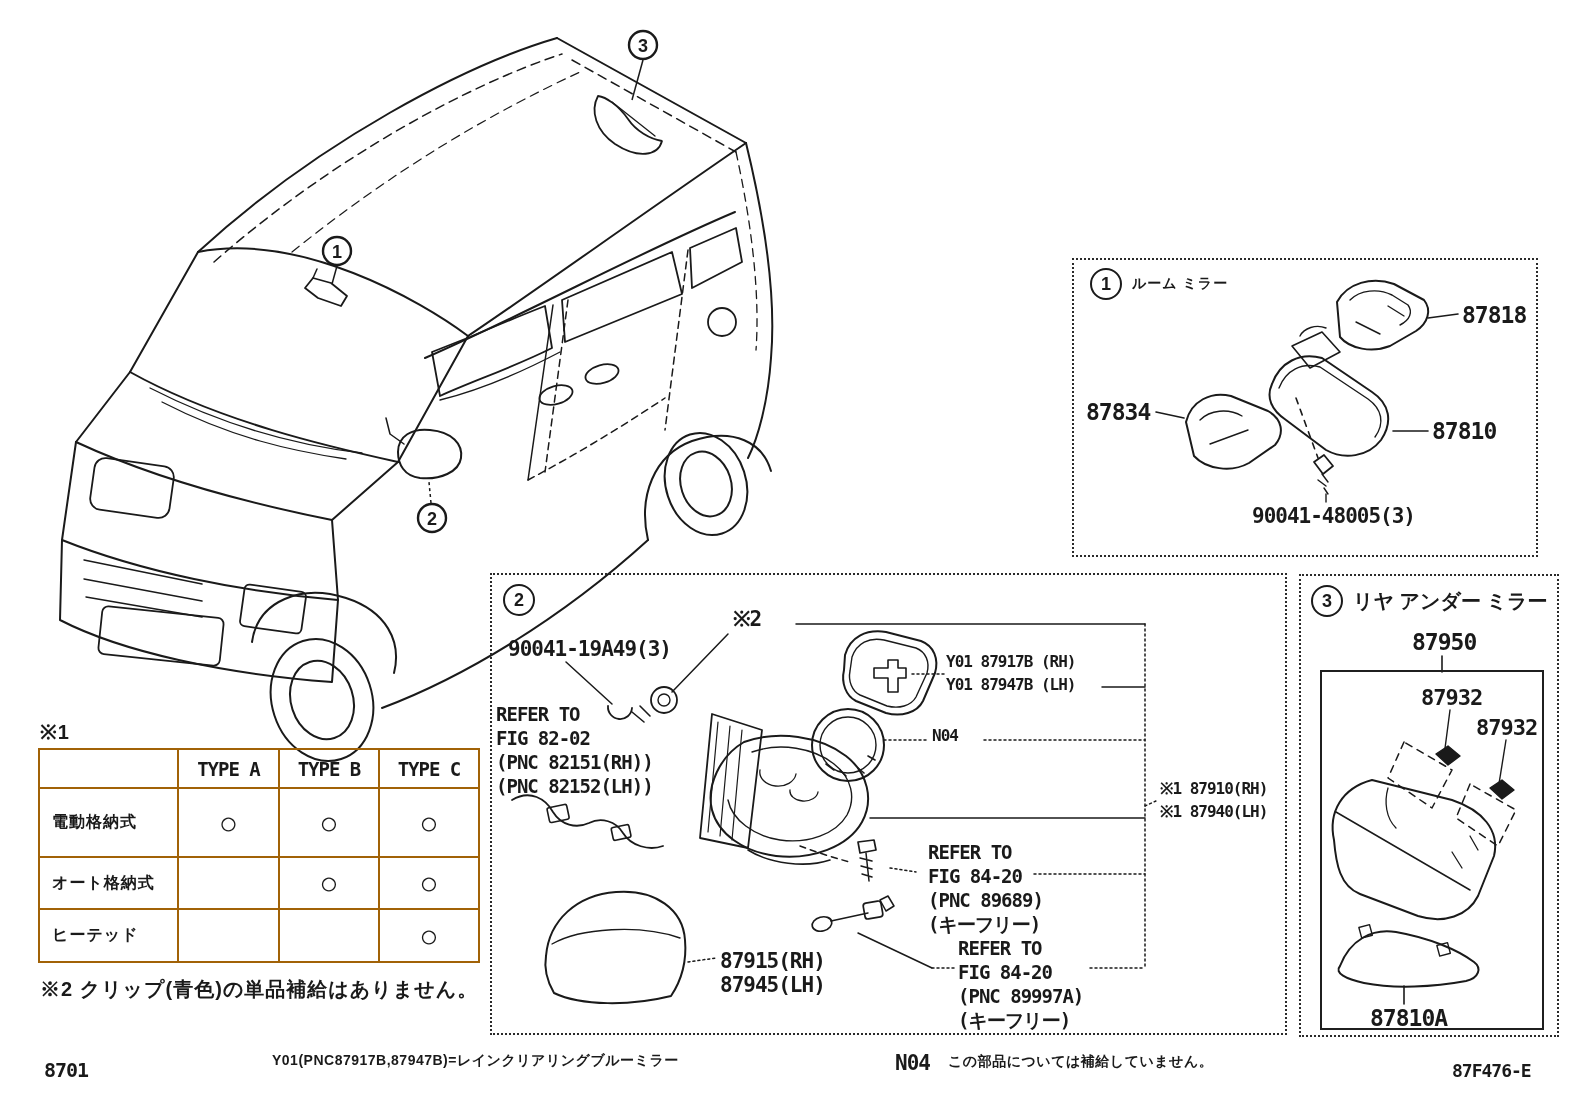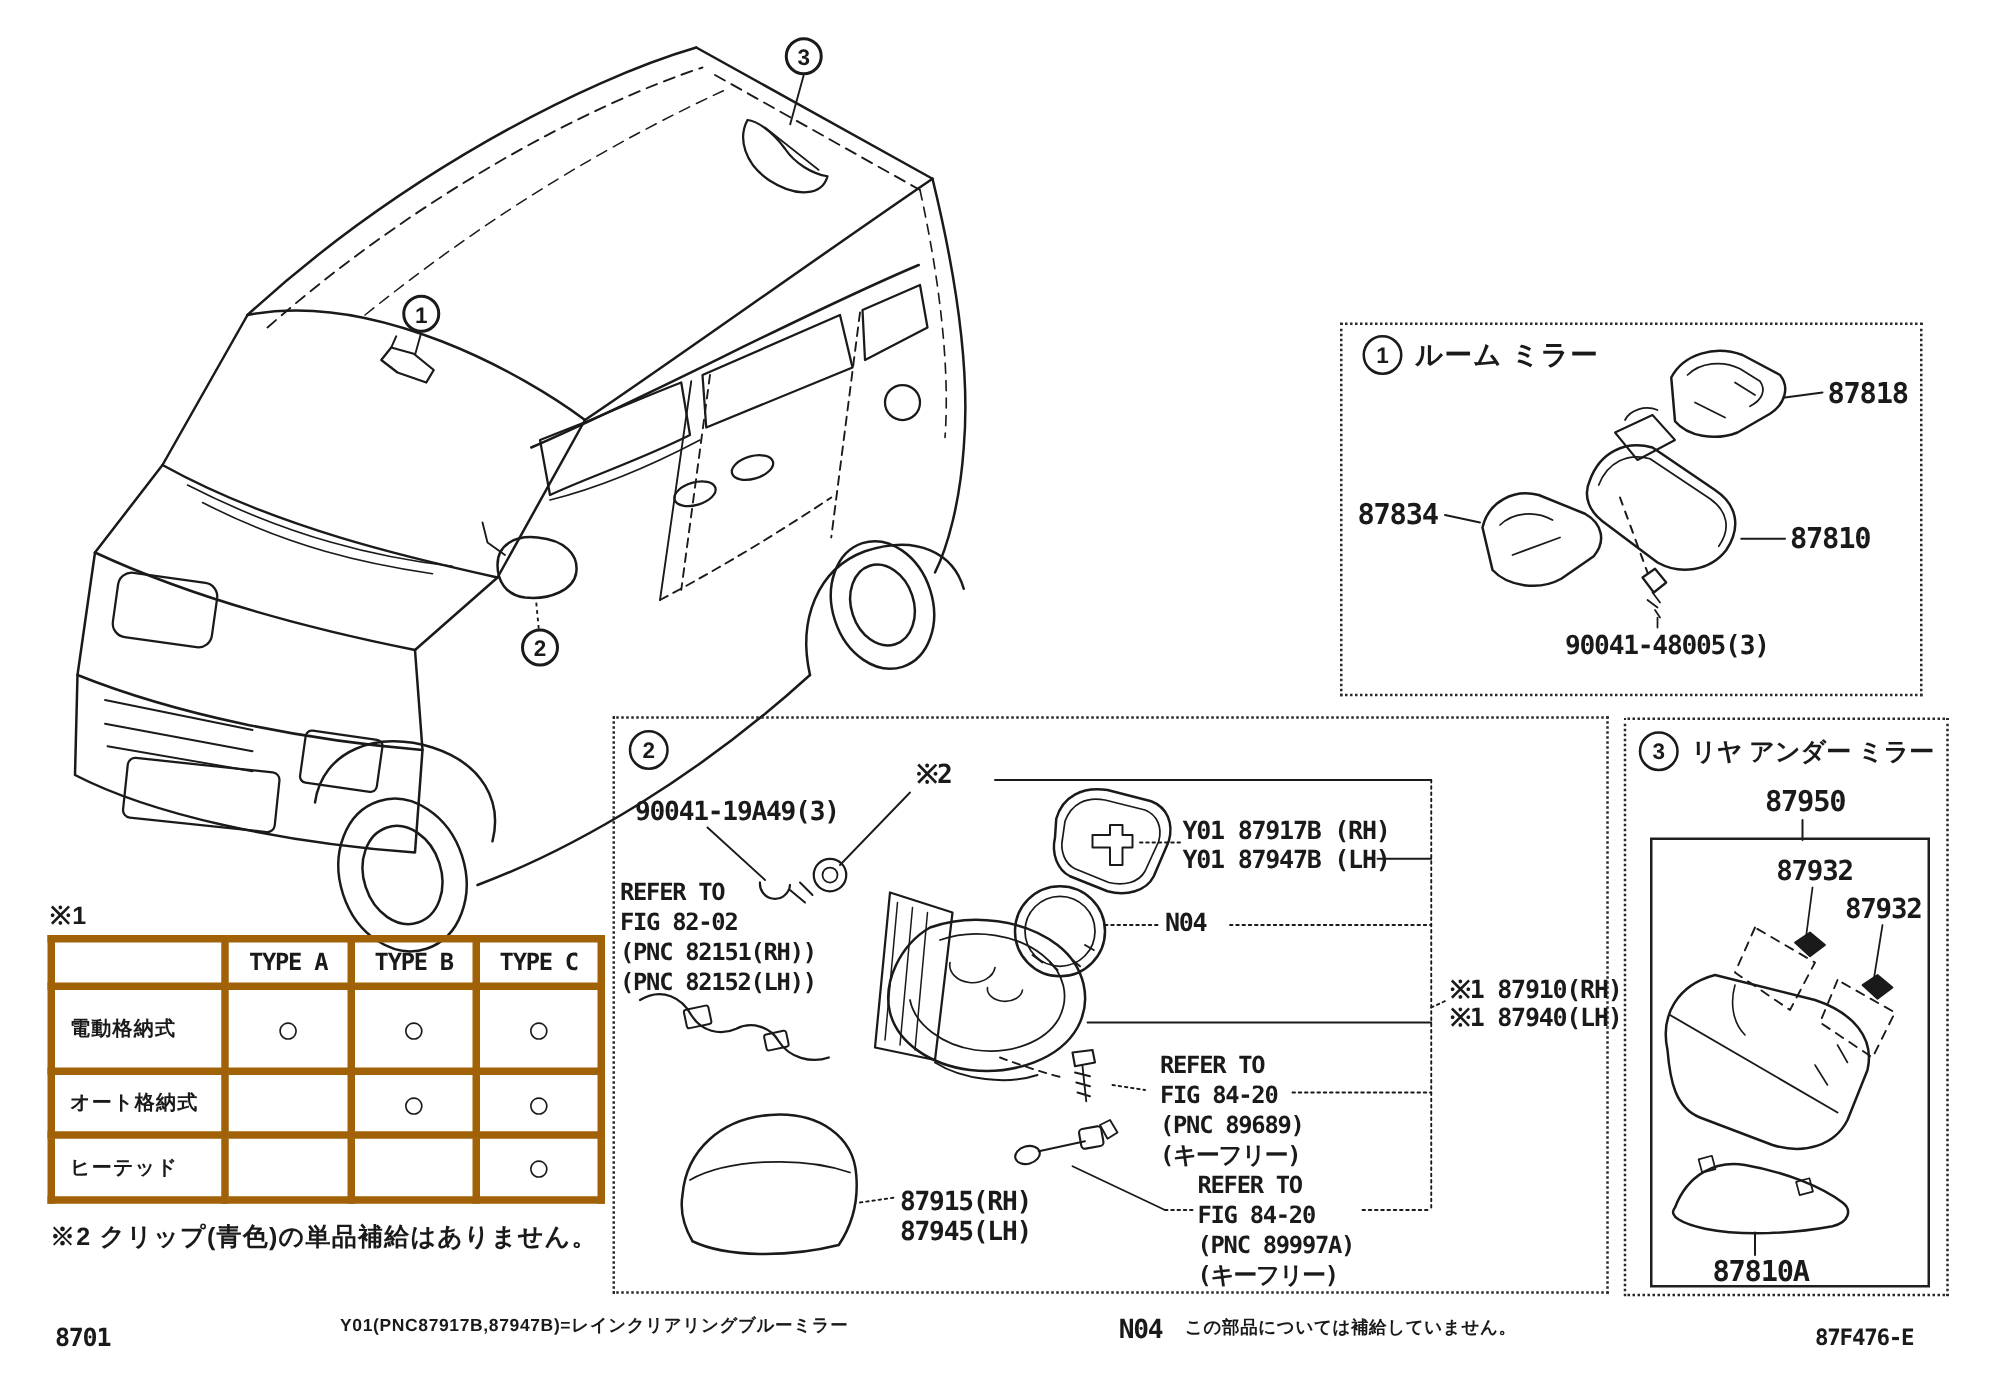--- a/index.html
+++ b/index.html
@@ -1,31 +1,31 @@
 <!DOCTYPE html>
 <html><head>
 <meta charset="utf-8">
 <style>
   html,body{margin:0;padding:0;background:#fff;}
   .page{position:relative;width:1592px;height:1099px;background:#ffffff;overflow:hidden;
         font-family:"Liberation Sans",sans-serif;color:#1a1a1a;}
   svg.art{position:absolute;left:0;top:0;width:1592px;height:1099px;}
   .abs{position:absolute;white-space:nowrap;}
   .pn{font-family:"DejaVu Sans Mono","Liberation Mono",monospace;font-weight:bold;
-      font-size:20px;letter-spacing:-1px;line-height:1.05;}
+      font-size:16px;letter-spacing:-1px;line-height:1.05;}
   .jp{font-size:20px;font-weight:bold;letter-spacing:1px;}
   .refer div{font-family:"DejaVu Sans Mono","Liberation Mono",monospace;font-weight:bold;
       font-size:19px;letter-spacing:-1px;line-height:24px;}
   .secbox{position:absolute;border:2px dotted #2a2a2a;background:transparent;}
   .innerbox{position:absolute;border:2px solid #1f1f1f;}
   .sec-title{position:absolute;display:flex;align-items:center;gap:10px;}
   .cnum{display:inline-flex;align-items:center;justify-content:center;width:28px;height:28px;
         border:2px solid #1a1a1a;border-radius:50%;font-size:18px;font-weight:bold;flex:0 0 auto;}
   .ptable{position:absolute;border-collapse:collapse;table-layout:fixed;}
-  .ptable td,.ptable th{border:6px solid #a16207;padding:0;vertical-align:middle;}
+  .ptable td,.ptable th{border:2px solid #a16207;padding:0;vertical-align:middle;}
   .ptable th{font-family:"DejaVu Sans Mono","Liberation Mono",monospace;font-size:19px;
         letter-spacing:-1px;font-weight:bold;text-align:center;}
   .ptable .rowlab{font-size:16px;font-weight:bold;text-align:left;padding-left:12px;letter-spacing:1px;}
   .ptable .mark{text-align:center;font-size:32px;font-weight:normal;line-height:1;}
   .note{font-size:20px;font-weight:bold;letter-spacing:1px;}
   .foot{font-size:14px;font-weight:bold;letter-spacing:0.5px;}
   .foot-mono{font-family:"DejaVu Sans Mono","Liberation Mono",monospace;font-weight:bold;
         font-size:18px;letter-spacing:-1px;}
 </style>
 </head>
@@ -219,21 +219,21 @@
     </g>
   </svg>
 
   <div class="secbox" style="left:1072px;top:258px;width:462px;height:295px;"></div>
   <div class="secbox" style="left:490px;top:573px;width:793px;height:458px;"></div>
   <div class="secbox" style="left:1299px;top:574px;width:256px;height:459px;"></div>
   <div class="innerbox" style="left:1320px;top:670px;width:220px;height:356px;"></div>
 
   <div class="sec-title" style="left:1090px;top:268px;">
     <span class="cnum">1</span>
-    <span class="jp" style="font-size:22px;text-align:center;">ルーム ミラー</span>
+    <span class="jp" style="font-size:14px;text-align:center;">ルーム ミラー</span>
   </div>
   <div class="sec-title" style="left:503px;top:584px;">
     <span class="cnum">2</span>
   </div>
   <div class="sec-title" style="left:1311px;top:585px;">
     <span class="cnum">3</span>
     <span class="jp" style="font-size:20px;letter-spacing:0;">リヤ アンダー ミラー</span>
   </div>
 
   <div class="abs pn" style="left:1462px;top:303px;font-size:23px;">87818</div>

